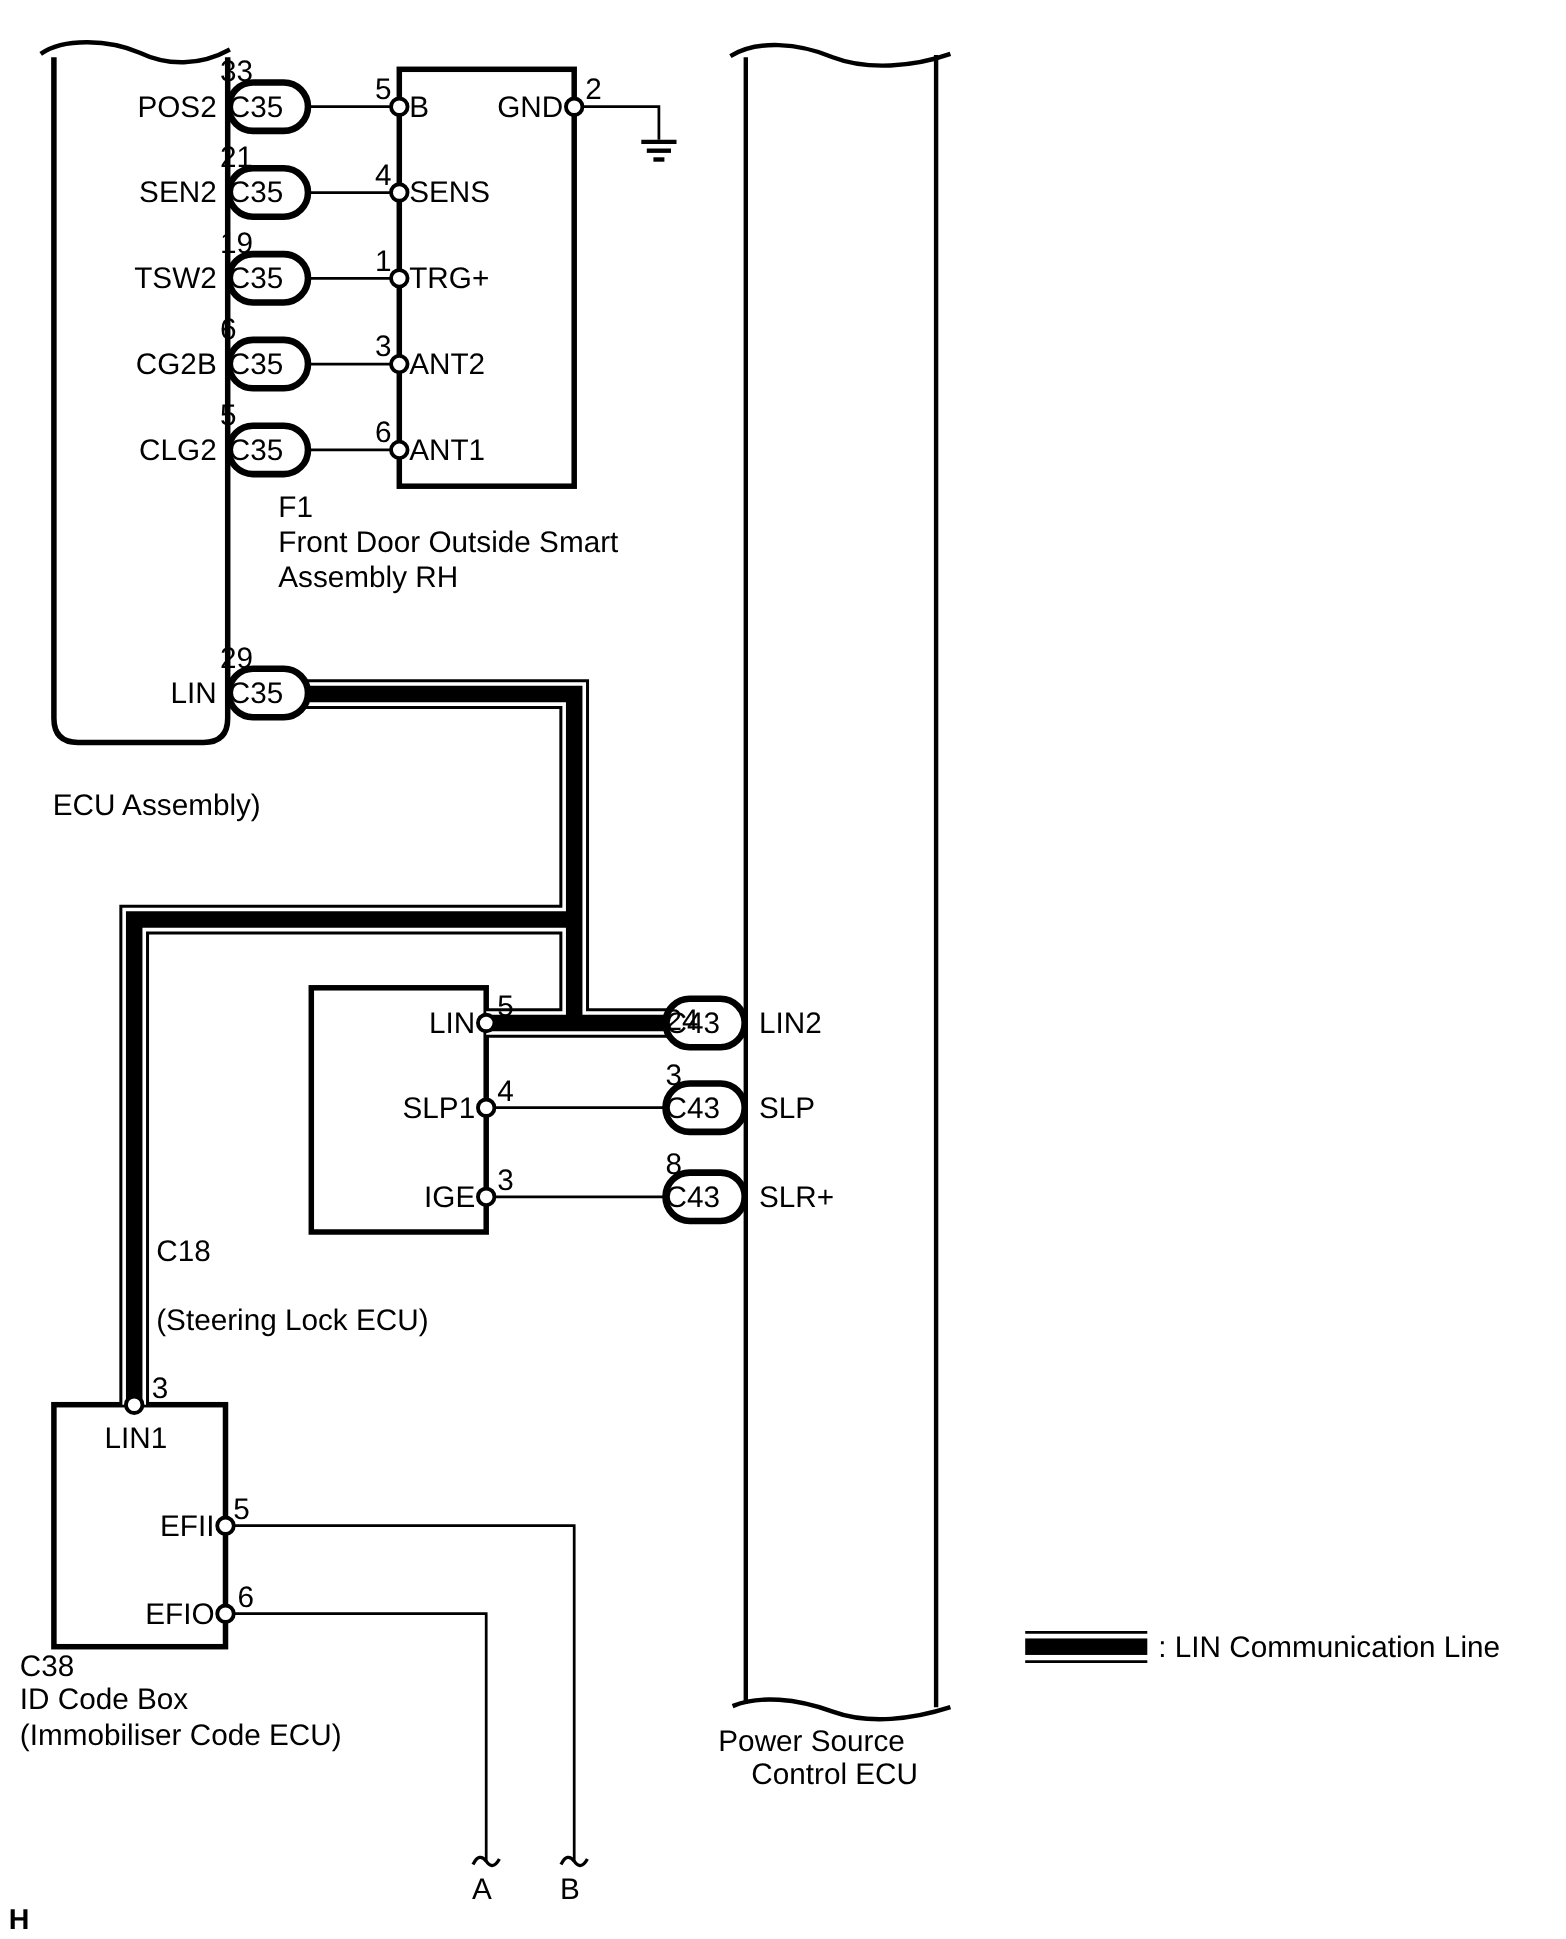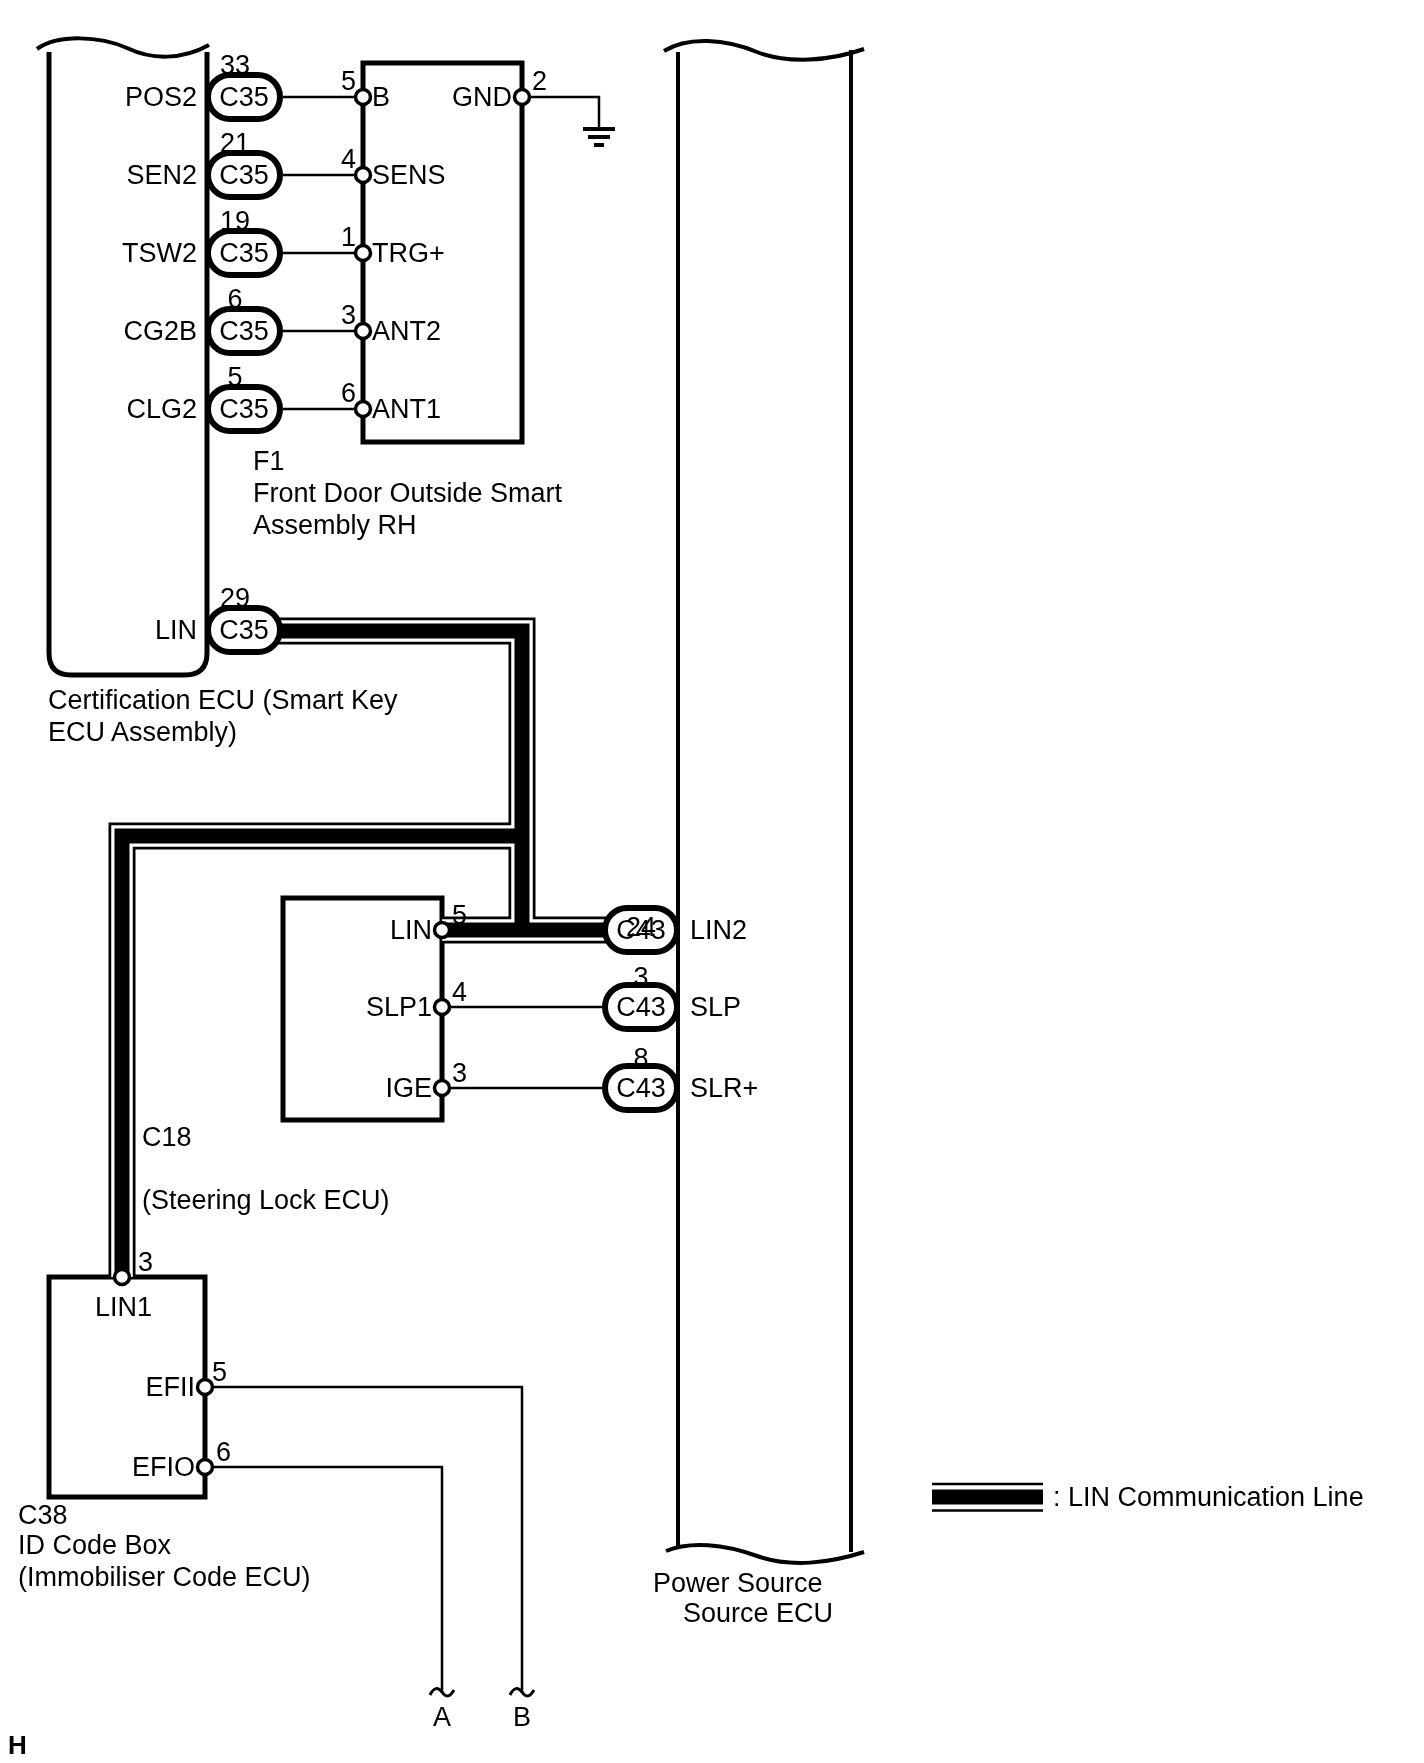--- a/index.html
+++ b/index.html
@@ -1,20 +1,20 @@
 <!DOCTYPE html>
 <html><head>
 <meta charset="utf-8">
 <style>
   html,body{margin:0;padding:0;background:#ffffff;}
   .canvas{position:relative;width:1424px;height:1763px;background:#ffffff;
           font-family:"Liberation Sans",sans-serif;color:#000;overflow:hidden;}
   .canvas svg{position:absolute;left:0;top:0;}
   .lbl{position:absolute;font-size:27px;line-height:30px;white-space:nowrap;}
-  .ctr{text-align:center;}
+  .ctr{}
   .b{font-weight:bold;}
 </style>
 </head>
 <body>
 
 <div class="canvas">
 
   <svg width="1424" height="1763" viewBox="0 0 1424 1763">
 
     <path d="M49,52 L49,653 Q49,675 71,675 L185,675 Q207,675 207,653 L207,52" fill="#ffffff" stroke="#000" stroke-width="5"></path>
@@ -115,21 +115,20 @@
   <div class="lbl ctr" style="left:200px;width:70px;top:362px">5</div>
   <div class="lbl ctr" style="left:200px;width:70px;top:583px">29</div>
 
   <div class="lbl ctr" style="left:208px;width:72px;top:82px">C35</div>
   <div class="lbl ctr" style="left:208px;width:72px;top:160px">C35</div>
   <div class="lbl ctr" style="left:208px;width:72px;top:238px">C35</div>
   <div class="lbl ctr" style="left:208px;width:72px;top:316px">C35</div>
   <div class="lbl ctr" style="left:208px;width:72px;top:394px">C35</div>
   <div class="lbl ctr" style="left:208px;width:72px;top:615px">C35</div>
 
-  <div class="lbl" style="left:48px;top:685px">Certification ECU (Smart Key</div>
   <div class="lbl" style="left:48px;top:717px">ECU Assembly)</div>
 
   <div class="lbl" style="right:1068px;top:66px">5</div>
   <div class="lbl" style="right:1068px;top:144px">4</div>
   <div class="lbl" style="right:1068px;top:222px">1</div>
   <div class="lbl" style="right:1068px;top:300px">3</div>
   <div class="lbl" style="right:1068px;top:378px">6</div>
   <div class="lbl" style="left:372px;top:82px">B</div>
   <div class="lbl" style="left:372px;top:160px">SENS</div>
   <div class="lbl" style="left:372px;top:238px">TRG+</div>
@@ -156,21 +155,21 @@
   <div class="lbl ctr" style="left:605px;width:72px;top:962px">3</div>
   <div class="lbl ctr" style="left:605px;width:72px;top:1043px">8</div>
   <div class="lbl ctr" style="left:605px;width:72px;top:915px">C43</div>
   <div class="lbl ctr" style="left:605px;width:72px;top:992px">C43</div>
   <div class="lbl ctr" style="left:605px;width:72px;top:1073px">C43</div>
   <div class="lbl" style="left:690px;top:915px">LIN2</div>
   <div class="lbl" style="left:690px;top:992px">SLP</div>
   <div class="lbl" style="left:690px;top:1073px">SLR+</div>
 
   <div class="lbl" style="left:653px;top:1568px">Power Source</div>
-  <div class="lbl" style="left:683px;top:1598px">Source ECU</div>
+  <div class="lbl" style="left:683px;top:1598px">Control ECU</div>
 
   <div class="lbl" style="left:95px;top:1292px">LIN1</div>
   <div class="lbl" style="left:138px;top:1247px">3</div>
   <div class="lbl" style="right:1229px;top:1372px">EFII</div>
   <div class="lbl" style="left:212px;top:1357px">5</div>
   <div class="lbl" style="right:1229px;top:1452px">EFIO</div>
   <div class="lbl" style="left:216px;top:1437px">6</div>
 
   <div class="lbl" style="left:18px;top:1500px">C38</div>
   <div class="lbl" style="left:18px;top:1530px">ID Code Box</div>

